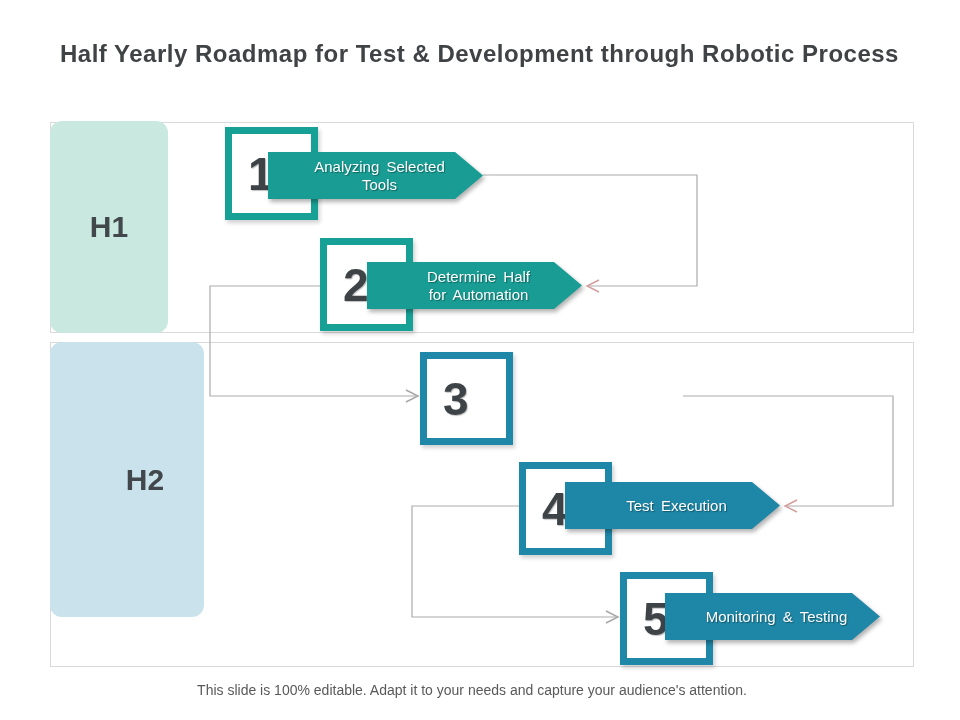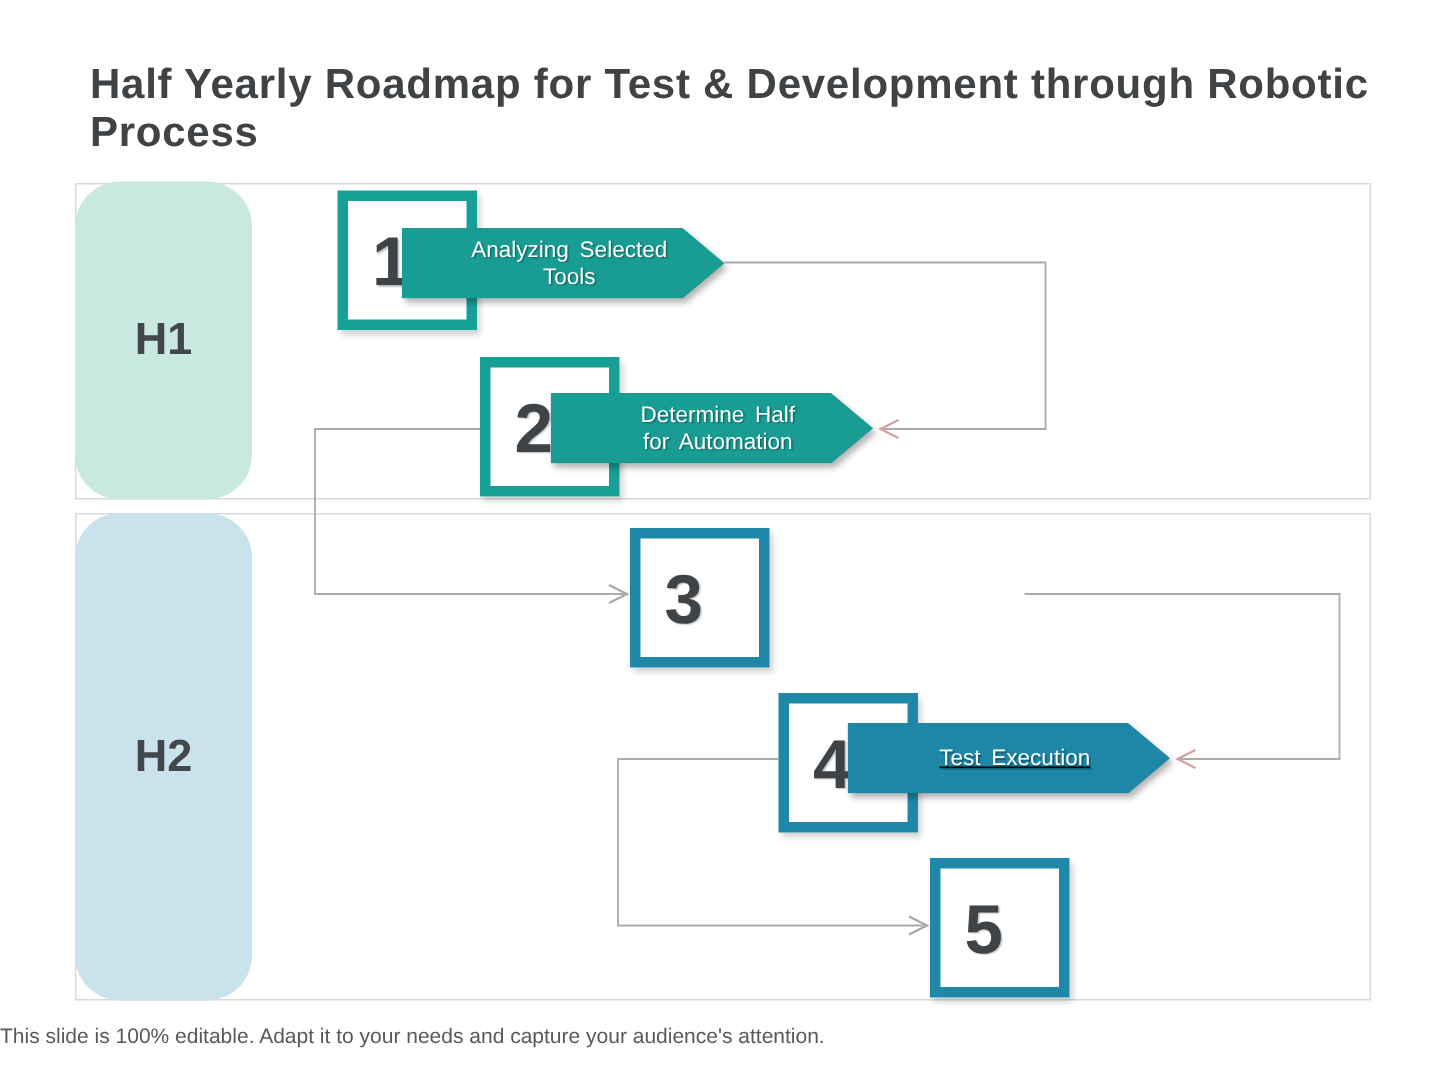--- a/index.html
+++ b/index.html
@@ -1,33 +1,33 @@
 <!DOCTYPE html>
 <html><head>
 <meta charset="utf-8">
 <style>
   html,body{margin:0;padding:0;background:#ffffff;}
   body{width:960px;height:720px;font-family:"Liberation Sans",sans-serif;overflow:hidden;}
   .slide{position:relative;width:960px;height:720px;background:#ffffff;}
 
   
   .title{position:absolute;left:60px;top:40px;width:860px;margin:0;
-         font-size:28px;font-weight:600;letter-spacing:.5px;color:#3f4345;}
+         font-size:24px;font-weight:600;letter-spacing:.5px;color:#3f4345;}
 
   
   .section{position:absolute;left:50px;width:864px;border:1px solid #d9d9d9;background:#ffffff;box-sizing:border-box;}
   .section-h1{top:122px;height:211px;}
   .section-h2{top:342px;height:325px;}
 
   
-  .pill{position:absolute;left:50px;width:118px;border-radius:30px;
+  .pill{position:absolute;left:50px;width:118px;border-radius:12px;
         display:flex;align-items:center;justify-content:center;
         font-size:30px;font-weight:bold;color:#41474b;}
   .pill-h1{top:121px;height:212px;background:#c9e8e0;}
-  .pill-h2{top:342px;height:325px;background:#c9e2ec;}
+  .pill-h2{top:342px;height:275px;background:#c9e2ec;padding-left:36px;}
 
   
   .connectors{position:absolute;left:0;top:0;width:960px;height:720px;pointer-events:none;}
 
   
   .square{position:absolute;width:93px;height:93px;box-sizing:border-box;background:#ffffff;
           display:flex;align-items:center;box-shadow:2px 3px 4px rgba(0,0,0,.18);}
   .square .num{font-size:46px;font-weight:bold;color:#3e4347;padding-left:16px;
                text-shadow:1px 1px 1px rgba(0,0,0,.25);}
   .sq-teal{border:7px solid #17a096;}
@@ -44,25 +44,25 @@
        clip-path:polygon(0 0,calc(100% - 28px) 0,100% 50%,calc(100% - 28px) 100%,0 100%);
        display:flex;align-items:center;justify-content:center;box-sizing:border-box;
        padding:0 30px 0 10px;}
   .arrow-shape .arrow-label{color:#ffffff;font-size:15px;line-height:1.2;text-align:center;
        white-space:pre-line;word-spacing:3px;text-shadow:1px 1px 1px rgba(0,0,0,.35);margin-left:28px;}
   .ar-teal .arrow-shape{background:#199c93;}
   .ar-blue .arrow-shape{background:#1e86a6;}
   .ar1{left:268px;top:152px;}
   .ar2{left:367px;top:262px;}
   .ar3{left:465px;top:372px;}
-  .ar4{left:565px;top:482px;text-decoration:underline;}
+  .ar4{left:565px;top:482px;}
   .ar5{left:665px;top:593px;}
 
   
-  .footer{position:absolute;left:0;top:682px;width:944px;text-align:left;
+  .footer{position:absolute;left:0;top:682px;width:944px;text-align:center;
           font-size:14px;color:#595959;}
 </style>
 </head>
 <body>
 
 <div class="slide">
 
   <h1 class="title">Half Yearly Roadmap for Test &amp; Development through Robotic Process</h1>
 
   <div class="section section-h1"></div>
@@ -118,16 +118,21 @@
   </div>
   <div class="arrow ar4 ar-blue">
     <div class="arrow-shape">
       <span class="arrow-label">Test Execution</span>
     </div>
   </div>
 
   <div class="square sq5 sq-blue">
     <span class="num">5</span>
   </div>
+  <div class="arrow ar5 ar-blue">
+    <div class="arrow-shape">
+      <span class="arrow-label">Monitoring &amp; Testing</span>
+    </div>
+  </div>
 
   <div class="footer">This slide is 100% editable. Adapt it to your needs and capture your audience's attention.</div>
 
 </div>
 
 </body></html>

